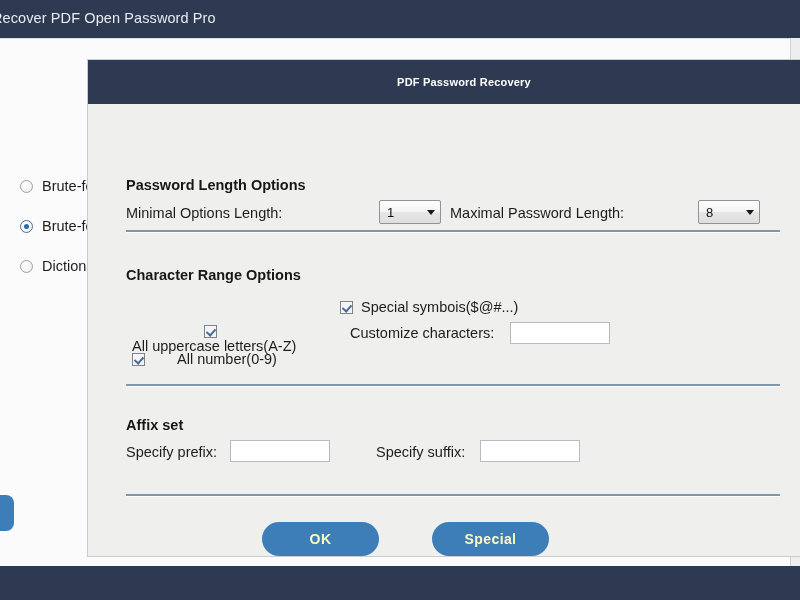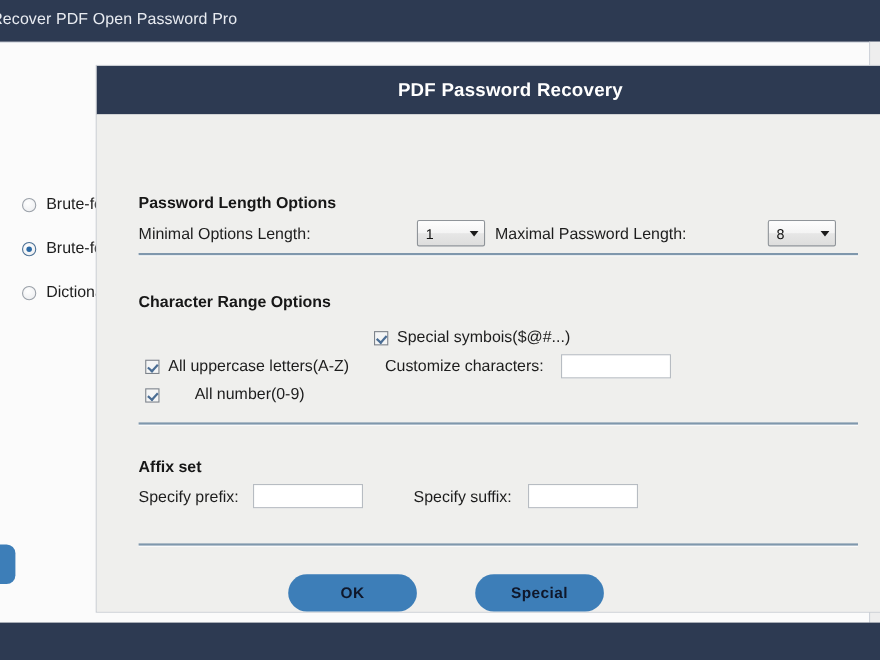--- a/index.html
+++ b/index.html
@@ -111,21 +111,21 @@
   }
   .dialog-titlebar {
     height: 44px;
     background: #2d3a52;
     display: flex;
     align-items: center;
     justify-content: center;
   }
   .dialog-title {
     color: #ffffff;
-    font-size: 17px;
+    font-size: 11px;
     font-weight: bold;
     letter-spacing: .2px;
     padding-left: 40px;
   }
   .dialog-body {
     position: relative;
     height: 452px;
     background: #efefed;
   }
 
@@ -218,21 +218,21 @@
     height: 22px;
   }
 
   
   .btn {
     position: absolute;
     height: 34px;
     background: #3d7eb8;
     border: none;
     border-radius: 17px;
-    color: #0f172a;
+    color: #fef9c3;
     font-size: 14px;
     font-weight: bold;
     letter-spacing: .4px;
     font-family: "Liberation Sans", sans-serif;
     cursor: pointer;
   }
 </style>
 </head>
 <body>
 
@@ -292,21 +292,21 @@
         <span class="combo-arrow">
             <i></i>
           </span>
       </div>
 
       <div class="hr" style="left:38px; top:126px; width:654px;"></div>
 
       <div class="section-head" style="left:38px; top:163px;">Character Range Options</div>
 
 
-      <div class="cb-row" style="left:44px; top:221px;">
+      <div class="cb-row" style="left:44px; top:221px;flex-direction:column;">
         <span class="cb-box on"></span>
         <span>All uppercase letters(A-Z)</span>
       </div>
 
       <div class="cb-row" style="left:44px; top:247px;gap:24px;">
         <span class="cb-box on"></span>
         <span>All number(0-9)</span>
       </div>
 
       <div class="cb-row" style="left:252px; top:195px;">

